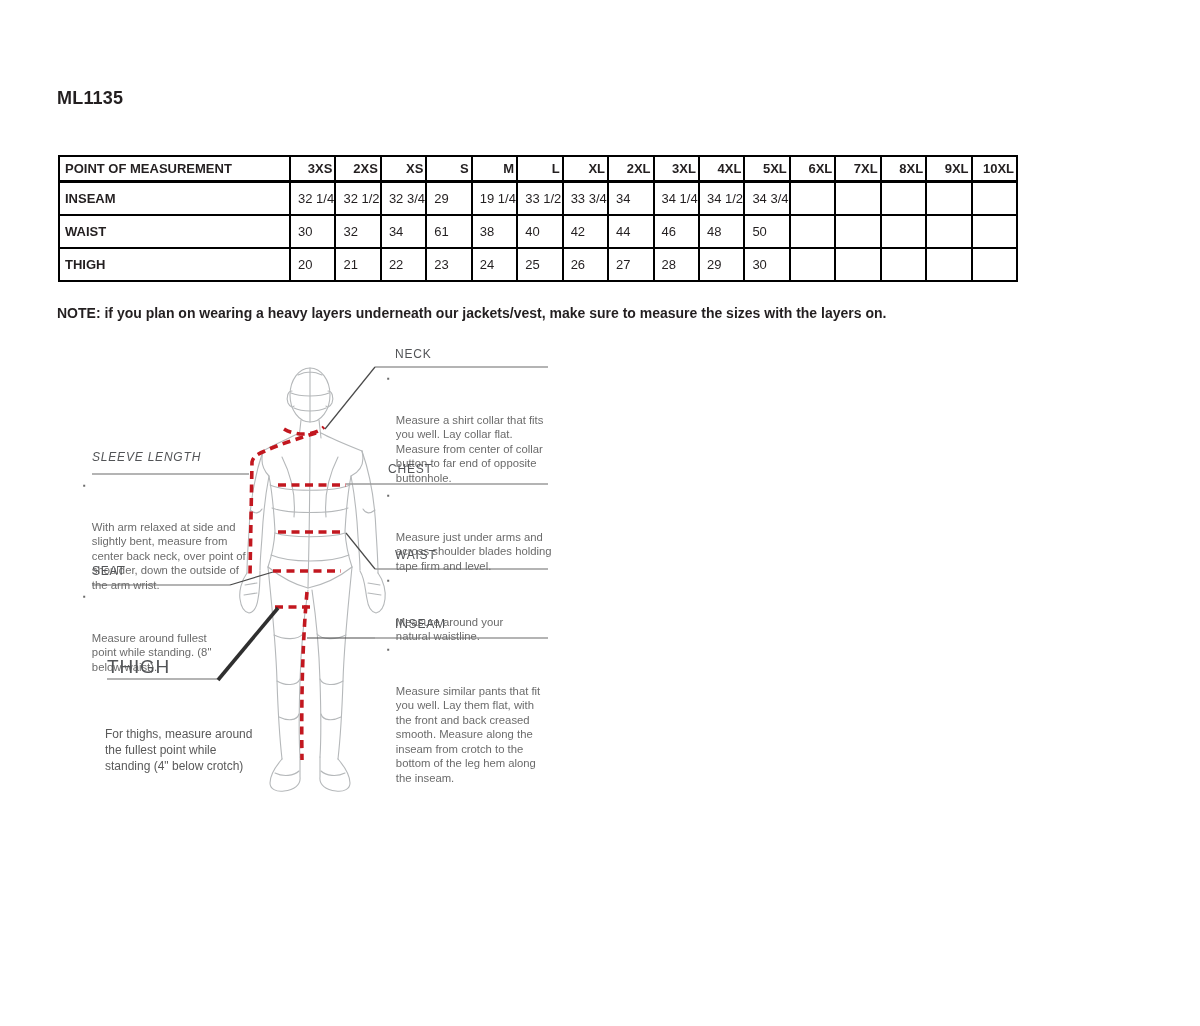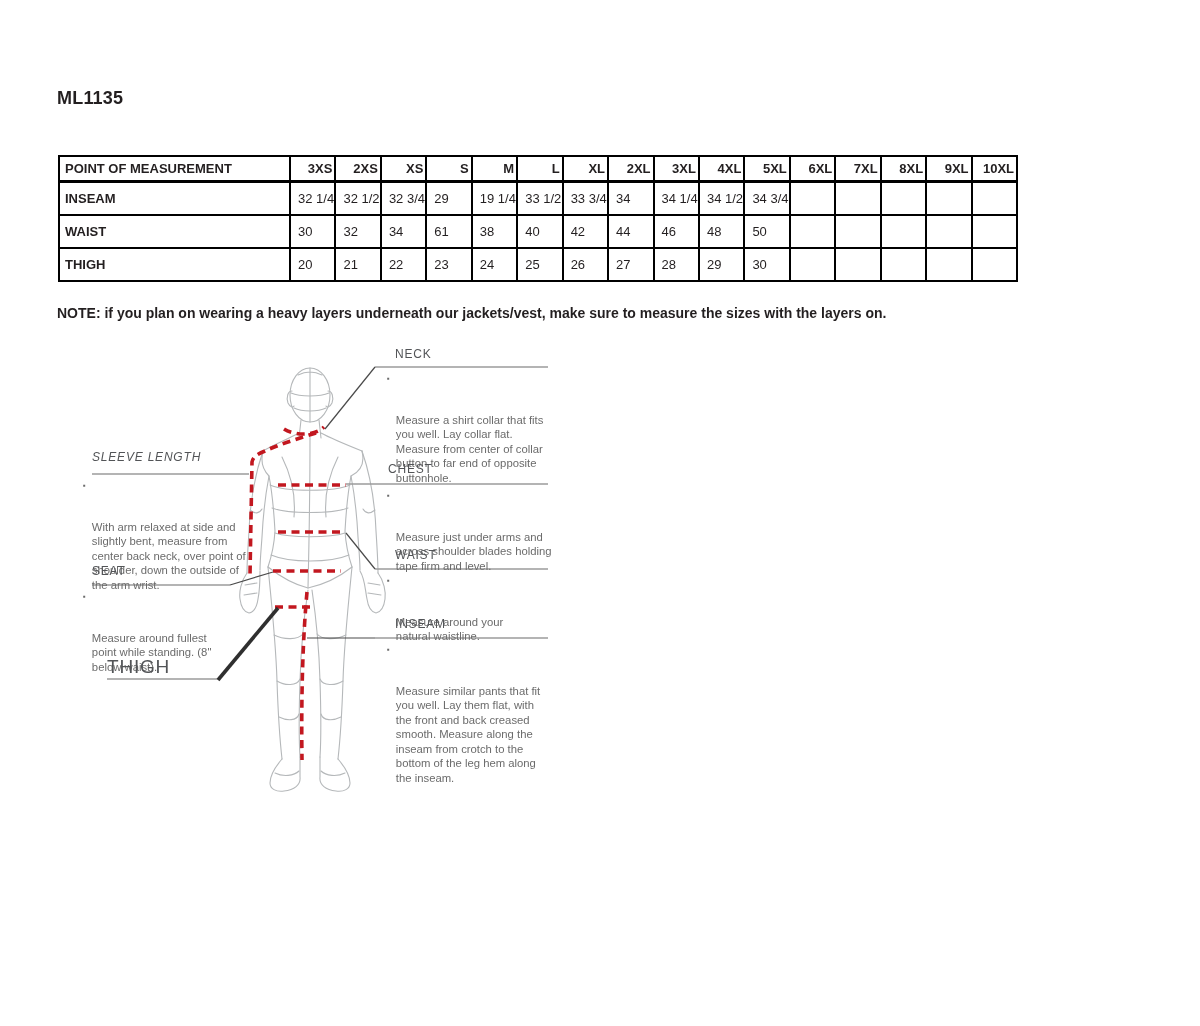--- a/index.html
+++ b/index.html
@@ -255,13 +255,16 @@
     <span class="d-text">With arm relaxed at side and slightly bent, measure from center back neck, over point of shoulder, down the outside of the arm wrist.</span>
   </div>
 
   <div class="d-title" style="left:22px; top:219px;">SEAT</div>
   <div class="d-item" style="left:13px; top:245px; width:150px;">
     <span class="d-bullet">▪</span>
     <span class="d-text">Measure around fullest point while standing. (8" below waist).</span>
   </div>
 
   <div class="d-title" style="left:37px; top:311px; font-size:19px;">THIGH</div>
+  <div class="d-item" style="left:35px; top:341px; width:158px;">
+    <span class="d-text thigh-text">For thighs, measure around the fullest point while standing (4" below crotch)</span>
+  </div>
 </div>
 
 </body></html>

